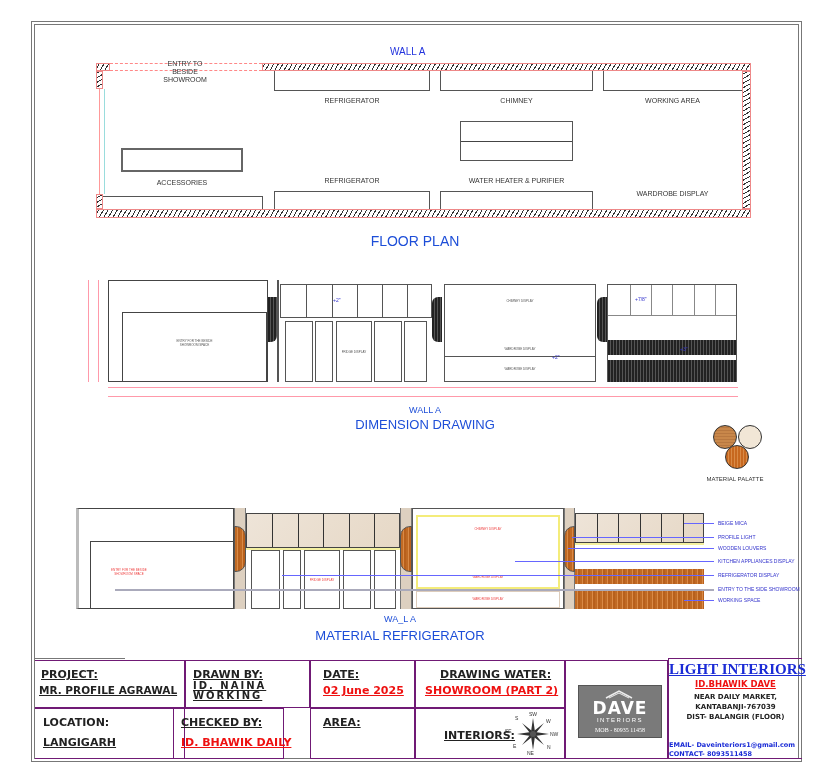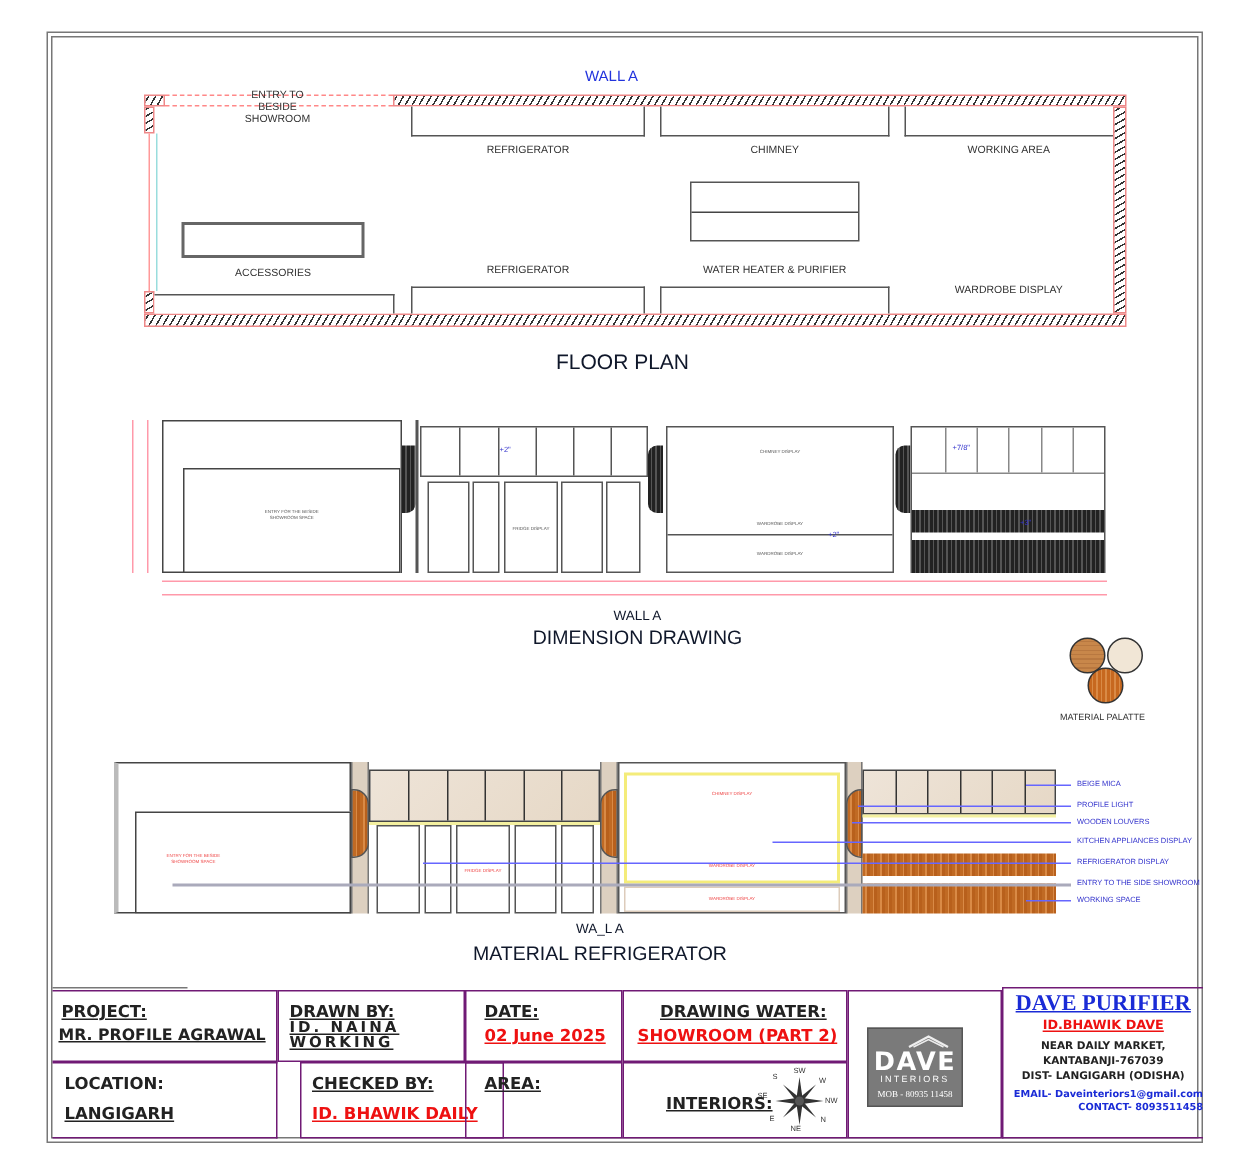--- a/index.html
+++ b/index.html
@@ -1,21 +1,21 @@
 <!DOCTYPE html>
 <html><head>
 <meta charset="utf-8">
 <style>
   html, body { margin:0; padding:0; background:#fff; }
   body { width:830px; height:772px; position:relative; overflow:hidden; font-family:"Liberation Sans", sans-serif; }
   .abs { position:absolute; }
   .frame-outer { left:31px; top:21px; width:771px; height:741px; border:1px solid #777; box-sizing:border-box; }
   .frame-inner { left:34px; top:24px; width:765px; height:735px; border:1px solid #777; box-sizing:border-box; }
 
-  .title { color:#0f172a; text-align:center; white-space:nowrap; }
+  .title { color:#1d4ed8; text-align:center; white-space:nowrap; }
   .lbl { font-size:7px; color:#333; text-align:center; white-space:nowrap; }
   .tiny { font-size:3px; color:#555; white-space:nowrap; text-align:center; }
   .tiny-red { font-size:3px; color:#e44; white-space:nowrap; text-align:center; }
 
   .hatch { background: repeating-linear-gradient(-60deg, #fff 0 3px, #333 3px 4px); border:1px solid #e88; box-sizing:border-box; }
   .hatch-v { background: repeating-linear-gradient(-30deg, #fff 0 3px, #333 3px 4px); border:1px solid #e88; box-sizing:border-box; }
   .box { border:1px solid #555; box-sizing:border-box; background:#fff; }
   .dashed-red { border-top:1px dashed #f88; }
   .blue-line { background:#66f; }
   .pink-line { background:#f9a; }
@@ -254,21 +254,21 @@
   <div class="tb-cell" style="left:415px;top:660px;width:150px;height:48px;">
     <div class="tb-h" style="position:absolute;left:24px;top:7px;">DRAWING WATER:</div>
     <div class="tb-v tb-red" style="position:absolute;left:9px;top:23px;">SHOWROOM (PART 2)</div>
   </div>
 
   <div class="tb-cell" style="left:35px;top:708px;width:150px;height:51px;border-left:none;">
     <div class="tb-h" style="position:absolute;left:8px;top:7px;text-decoration:none;">LOCATION:</div>
     <div class="tb-v" style="position:absolute;left:8px;top:27px;">LANGIGARH</div>
   </div>
 
-  <div class="tb-cell" style="left:200px;top:708px;width:136px;height:51px;">
+  <div class="tb-cell" style="left:173px;top:708px;width:111px;height:51px;">
     <div class="tb-h" style="position:absolute;left:7px;top:7px;">CHECKED BY:</div>
     <div class="tb-v tb-red" style="position:absolute;left:7px;top:27px;">ID. BHAWIK DAILY</div>
   </div>
 
   <div class="tb-cell" style="left:310px;top:708px;width:105px;height:51px;">
     <div class="tb-h" style="position:absolute;left:12px;top:7px;">AREA:</div>
   </div>
 
   <div class="tb-cell" style="left:415px;top:708px;width:150px;height:51px;">
     <div class="tb-h" style="position:absolute;left:28px;top:20px;">INTERIORS:</div>
@@ -291,37 +291,37 @@
       <span style="position:absolute;left:33px;top:4px;font-size:5px;color:#333;">W</span>
       <span style="position:absolute;left:-8px;top:14px;font-size:5px;color:#333;">SE</span>
       <span style="position:absolute;left:37px;top:17px;font-size:5px;color:#333;">NW</span>
       <span style="position:absolute;left:0px;top:29px;font-size:5px;color:#333;">E</span>
       <span style="position:absolute;left:14px;top:36px;font-size:5px;color:#333;">NE</span>
       <span style="position:absolute;left:34px;top:30px;font-size:5px;color:#333;">N</span>
     </div>
   </div>
 
   <div class="tb-cell" style="left:565px;top:660px;width:103px;height:99px;">
-    <div style="position:absolute;left:12px;top:24px;width:64px;height:53px;background:#7a7a7a;border:1px solid #555;box-sizing:border-box;text-align:center;color:#fff;">
+    <div style="position:absolute;left:12px;top:24px;width:84px;height:53px;background:#7a7a7a;border:1px solid #555;box-sizing:border-box;text-align:center;color:#fff;">
       <svg width="30" height="10" viewBox="0 0 30 10" style="position:absolute;left:25px;top:3px;">
         <polyline points="2,9 15,2 28,9" fill="none" stroke="#eee" stroke-width="1.5"></polyline>
         <polyline points="5,9 15,4 25,9" fill="none" stroke="#eee" stroke-width="1"></polyline>
       </svg>
       <div style="position:absolute;left:0;right:0;top:12px;font-family:'DejaVu Sans',sans-serif;font-weight:bold;font-size:17px;letter-spacing:1px;">DAVE</div>
       <div style="position:absolute;left:0;right:0;top:31px;font-size:6px;letter-spacing:1.5px;">INTERIORS</div>
       <div style="position:absolute;left:0;right:0;top:41px;font-family:'Liberation Serif',serif;font-size:6px;">MOB - 80935 11458</div>
     </div>
   </div>
 
   <div class="tb-cell" style="left:668px;top:658px;width:134px;height:101px;border-right:none;">
-    <div style="position:absolute;left:0;right:0;top:2px;text-align:center;font-family:'Liberation Serif',serif;font-weight:bold;font-size:15px;color:#1a2bd6;white-space:nowrap;text-decoration:underline;">DAVE PURIFIER</div>
+    <div style="position:absolute;left:0;right:0;top:2px;text-align:center;font-family:'Liberation Serif',serif;font-weight:bold;font-size:15px;color:#1a2bd6;white-space:nowrap;text-decoration:underline;">LIGHT INTERIORS</div>
     <div style="position:absolute;left:0;right:0;top:20px;text-align:center;font-family:'DejaVu Sans',sans-serif;font-weight:bold;font-size:8.5px;color:#e11;white-space:nowrap;text-decoration:underline;">ID.BHAWIK DAVE</div>
     <div style="position:absolute;left:0;right:0;top:33px;text-align:center;font-family:'DejaVu Sans',sans-serif;font-weight:bold;font-size:7px;color:#222;white-space:nowrap;line-height:10px;">
       <div>NEAR DAILY MARKET,</div>
       <div>KANTABANJI-767039</div>
-      <div>DIST- LANGIGARH (ODISHA)</div>
-    </div>
-    <div style="position:absolute;left:0;right:0;top:66px;text-align:right;font-family:'DejaVu Sans',sans-serif;font-weight:bold;font-size:6.5px;color:#1a2bd6;white-space:nowrap;line-height:9px;">
+      <div>DIST- BALANGIR (FLOOR)</div>
+    </div>
+    <div style="position:absolute;left:0;right:0;top:82px;text-align:left;font-family:'DejaVu Sans',sans-serif;font-weight:bold;font-size:6.5px;color:#1a2bd6;white-space:nowrap;line-height:9px;">
       <div>EMAIL- Daveinteriors1@gmail.com</div>
       <div>CONTACT- 8093511458</div>
     </div>
   </div>
 </div>
 
 </body></html>

